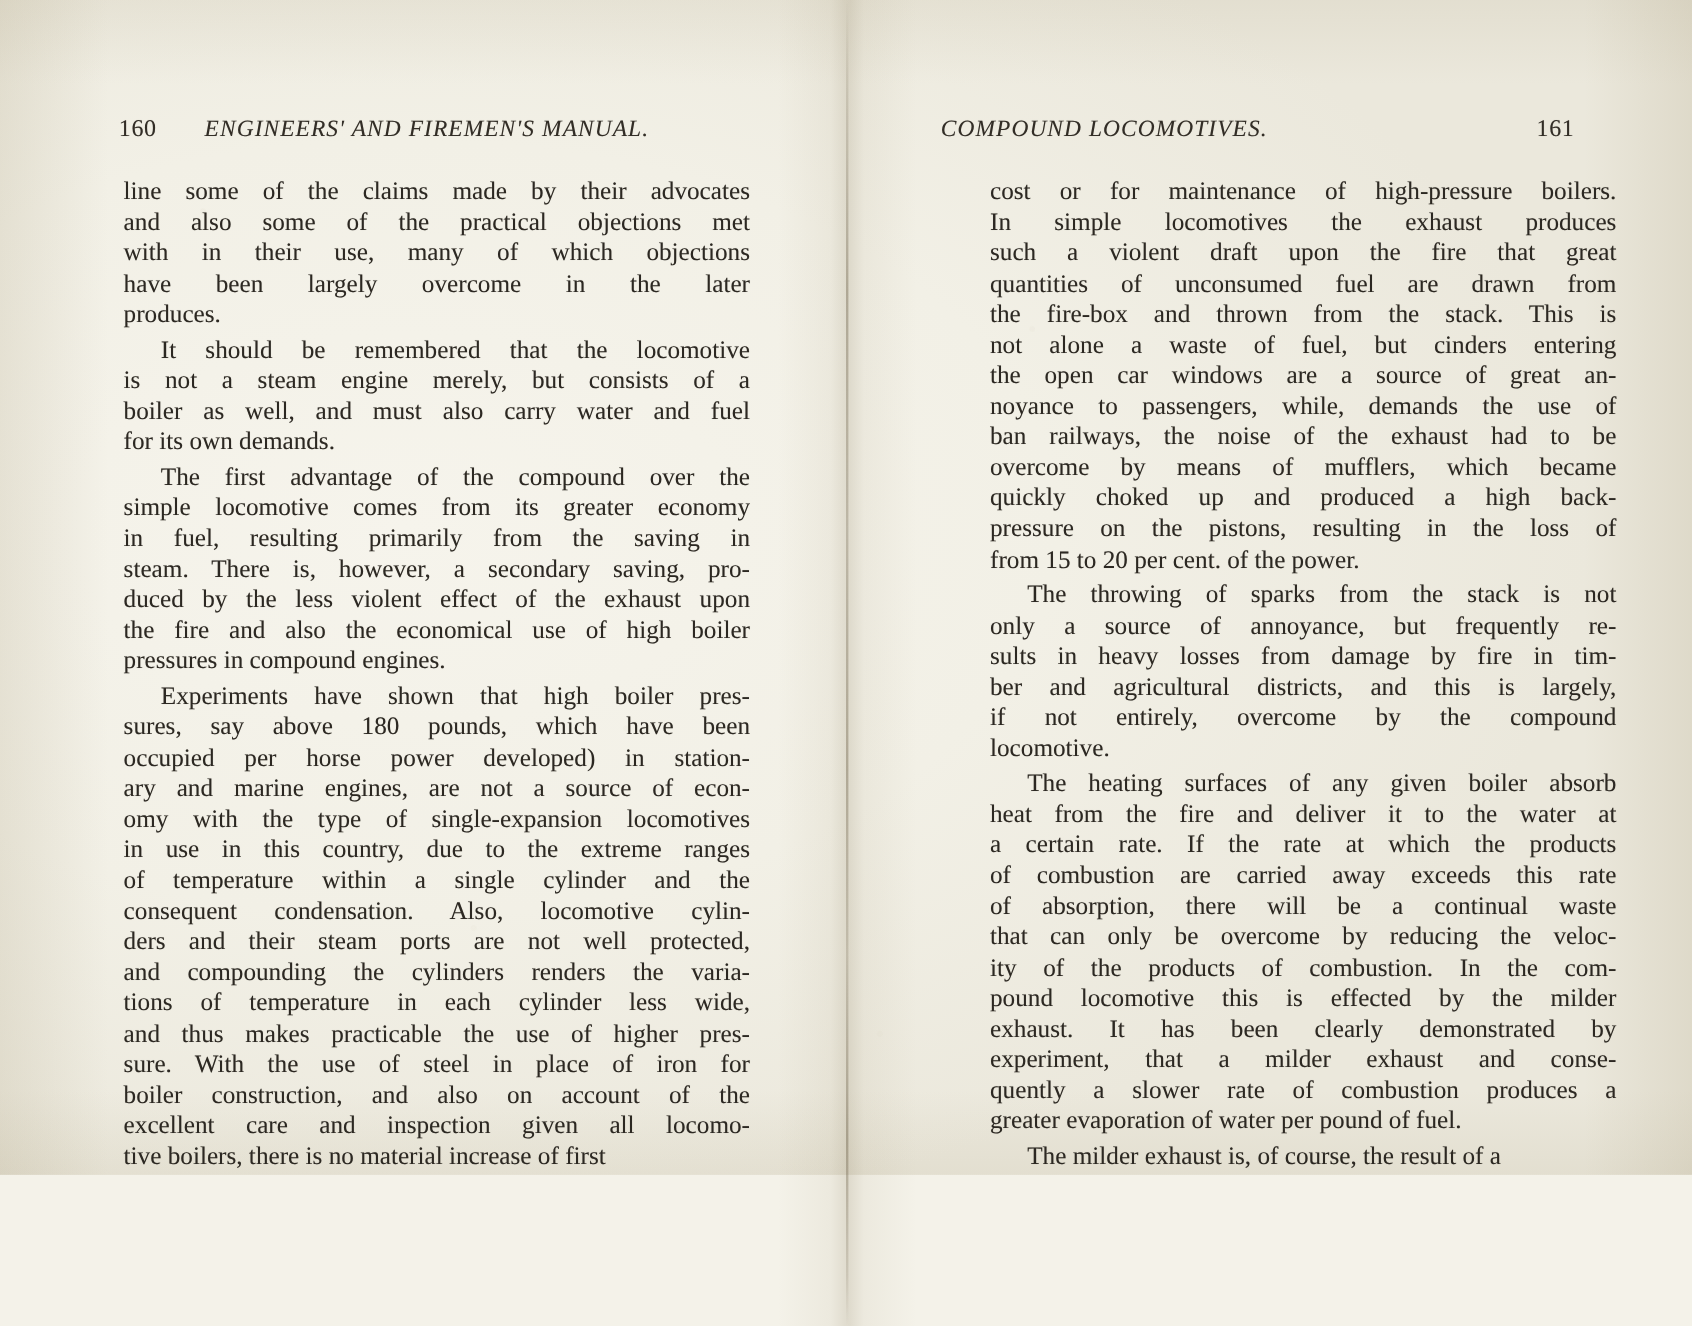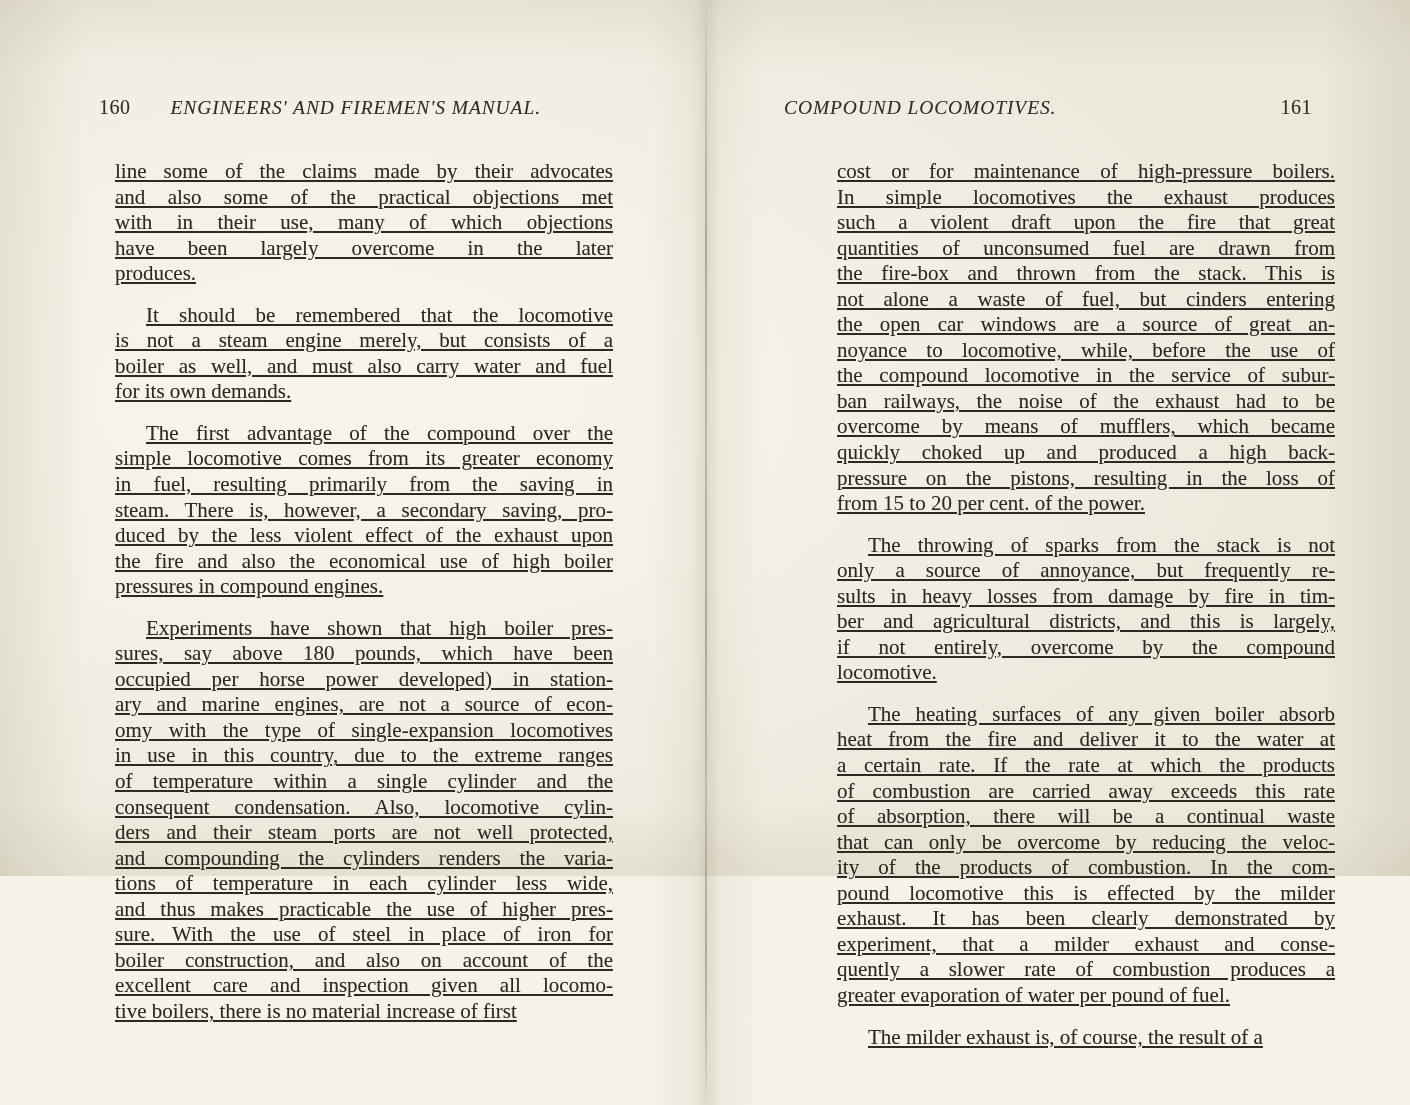--- a/index.html
+++ b/index.html
@@ -13,21 +13,21 @@
     overflow: hidden;
     background: #f4f2e9;
     font-family: "Liberation Serif", "DejaVu Serif", serif;
     color: #2c2822;
   }
 
   
   .spread {
     position: relative;
     width: 1410px;
-    height: 876px;
+    height: 979px;
     background:
       radial-gradient(ellipse 70% 60% at 24% 45%, #f6f4ec 0%, #f2f0e6 55%, #ebe8dc 100%),
       radial-gradient(ellipse 70% 60% at 76% 45%, #f6f4ec 0%, #f2f0e6 55%, #ebe8dc 100%),
       #f2f0e6;
     background-blend-mode: normal;
   }
   
   .paper-grain {
     position: absolute;
     inset: 0;
@@ -119,21 +119,21 @@
     position: absolute;
     top: 143px;
     width: 530px;
     font-size: 21px;
     line-height: 25.55px;
     color: #2c2822;
   }
   .col-left  { left: 99px;  }
   .col-right { left: 821px; }
 
-  .para { margin: 16px; text-decoration: underline; }
+  .para { margin: 4px; }
 
   
   .ln {
     display: block;
     white-space: nowrap;
     text-align: justify;
     text-align-last: justify;
   }
   
   .ln.last {
@@ -218,22 +218,21 @@
 
   <div class="column col-right">
       <p class="para">
         <span class="ln"><span>cost or for maintenance of high-pressure boilers.</span></span>
         <span class="ln"><span>In simple locomotives the exhaust produces</span></span>
         <span class="ln"><span>such a violent draft upon the fire that great</span></span>
         <span class="ln"><span>quantities of unconsumed fuel are drawn from</span></span>
         <span class="ln"><span>the fire-box and thrown from the stack.  This is</span></span>
         <span class="ln"><span>not alone a waste of fuel, but cinders entering</span></span>
         <span class="ln"><span>the open car windows are a source of great an-</span></span>
-        <span class="ln"><span>noyance to locomotive, while, before the use of</span></span>
-        <span class="ln"><span>the compound locomotive in the service of subur-</span></span>
+        <span class="ln"><span>noyance to passengers, while, demands the use of</span></span>
         <span class="ln"><span>ban railways, the noise of the exhaust had to be</span></span>
         <span class="ln"><span>overcome by means of mufflers, which became</span></span>
         <span class="ln"><span>quickly choked up and produced a high back-</span></span>
         <span class="ln"><span>pressure on the pistons, resulting in the loss of</span></span>
         <span class="ln last"><span>from 15 to 20 per cent. of the power.</span></span>
       </p>
       <p class="para">
         <span class="ln indent"><span>The throwing of sparks from the stack is not</span></span>
         <span class="ln"><span>only a source of annoyance, but frequently re-</span></span>
         <span class="ln"><span>sults in heavy losses from damage by fire in tim-</span></span>

